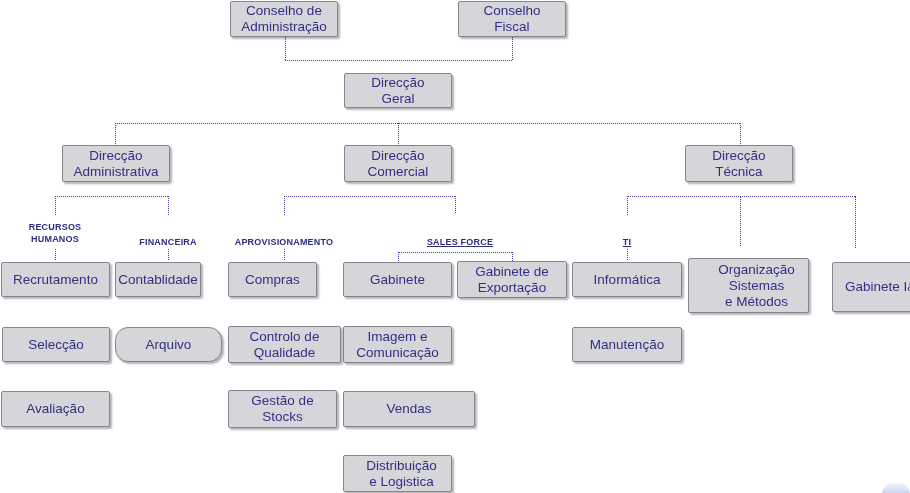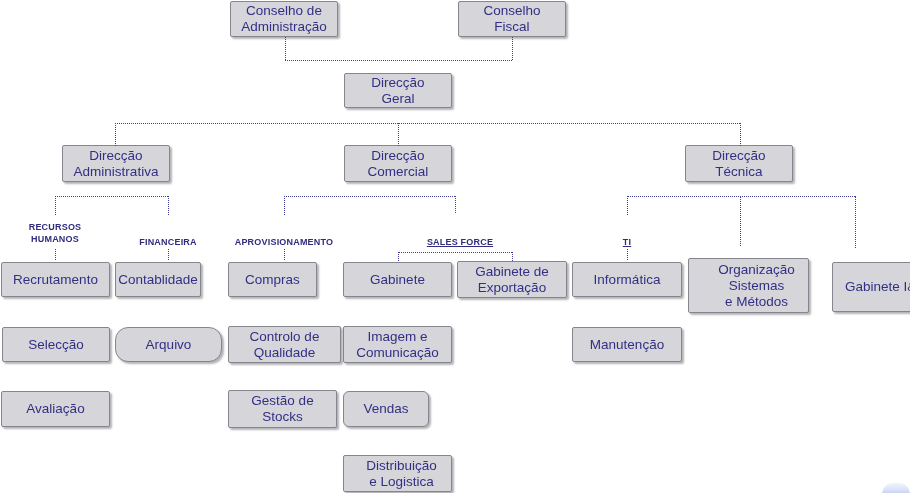--- a/index.html
+++ b/index.html
@@ -81,21 +81,21 @@
   <div class="node" style="left:115px;top:327px;width:107px;height:35px;border-radius:13px;">Arquivo</div>
   <div class="node" style="left:228px;top:326px;width:113px;height:37px;">Controlo de
 Qualidade</div>
   <div class="node" style="left:343px;top:326px;width:109px;height:37px;">Imagem e
 Comunicação</div>
   <div class="node" style="left:572px;top:327px;width:110px;height:35px;">Manutenção</div>
 
   <div class="node" style="left:228px;top:390px;width:109px;height:38px;">Gestão de
 Stocks</div>
   <div class="node" style="left:1px;top:391px;width:109px;height:36px;">Avaliação</div>
-  <div class="node" style="left:343px;top:391px;width:86px;height:36px;border-radius:6px;">Vendas</div>
+  <div class="node" style="left:343px;top:391px;width:132px;height:36px;">Vendas</div>
 
   <div class="node" style="left:343px;top:455px;width:109px;height:37px;padding-left:8px;">Distribuição
 e Logistica</div>
 
   <div class="caption" style="left:10px;top:222px;width:90px;">RECURSOS
 HUMANOS</div>
   <div class="caption" style="left:118px;top:237px;width:100px;">FINANCEIRA</div>
   <div class="caption" style="left:219px;top:237px;width:130px;">APROVISIONAMENTO</div>
   <div class="caption underlined" style="left:410px;top:237px;width:100px;">SALES FORCE</div>
   <div class="caption underlined" style="left:607px;top:237px;width:40px;">TI</div>

